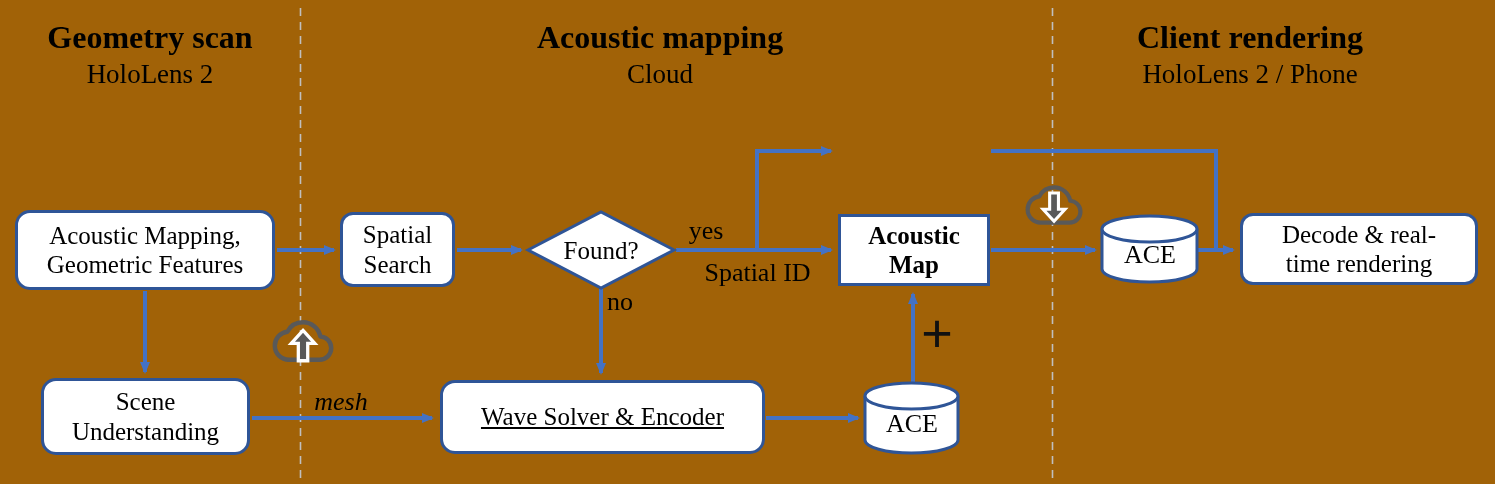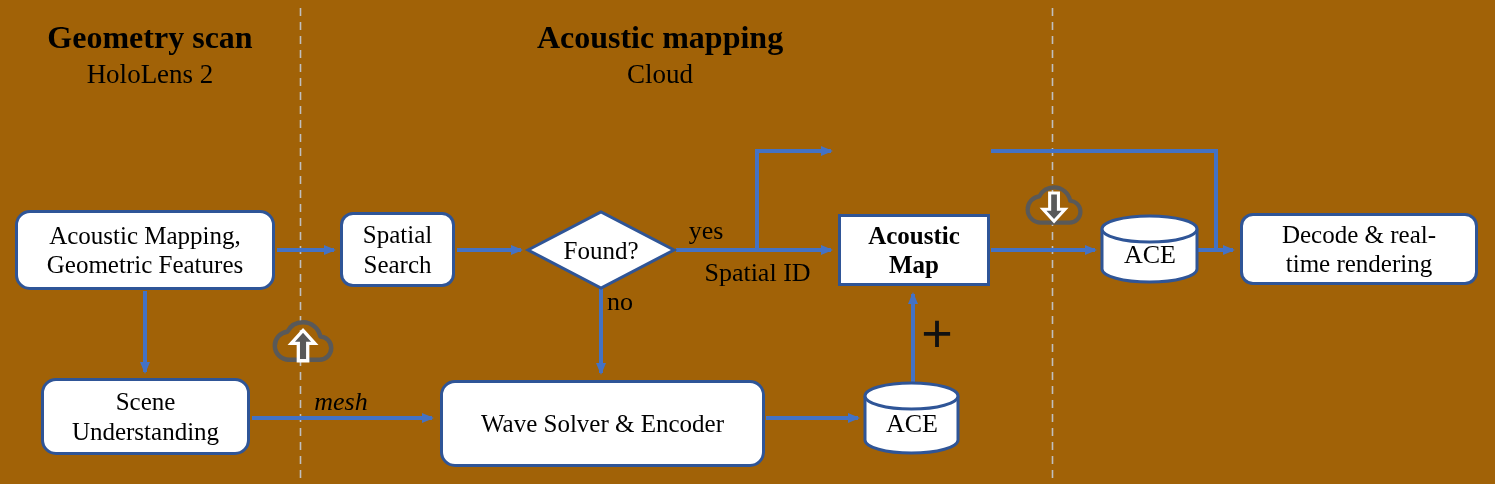--- a/index.html
+++ b/index.html
@@ -93,37 +93,41 @@
   </svg>
 
   <div class="section-head" style="left:0;top:18px;width:300px;">
     <span class="section-title">Geometry scan</span>
     <span class="section-sub">HoloLens 2</span>
   </div>
   <div class="section-head" style="left:460px;top:18px;width:400px;">
     <span class="section-title">Acoustic mapping</span>
     <span class="section-sub">Cloud</span>
   </div>
+  <div class="section-head" style="left:1048px;top:18px;width:404px;">
+    <span class="section-title">Client rendering</span>
+    <span class="section-sub">HoloLens 2 / Phone</span>
+  </div>
 
   <div class="node rounded" style="left:15px;top:210px;width:260px;height:80px;">
     <span>Acoustic Mapping,</span>
     <span>Geometric Features</span>
   </div>
 
   <div class="node rounded" style="left:41px;top:378px;width:209px;height:77px;">
     <span>Scene</span>
     <span>Understanding</span>
   </div>
 
   <div class="node rounded" style="left:340px;top:212px;width:115px;height:75px;border-radius:13px;">
     <span>Spatial</span>
     <span>Search</span>
   </div>
 
-  <div class="node rounded" style="left:440px;top:380px;width:325px;height:87px;">
+  <div class="node rounded" style="left:440px;top:380px;width:325px;height:74px;text-decoration:underline;">
     <span>Wave Solver &amp; Encoder</span>
   </div>
 
 
   <div class="node sharp bold" style="left:838px;top:214px;width:152px;height:72px;">
     <span>Acoustic</span>
     <span>Map</span>
   </div>
 
   <div class="node rounded" style="left:1240px;top:213px;width:238px;height:72px;border-radius:13px;">

